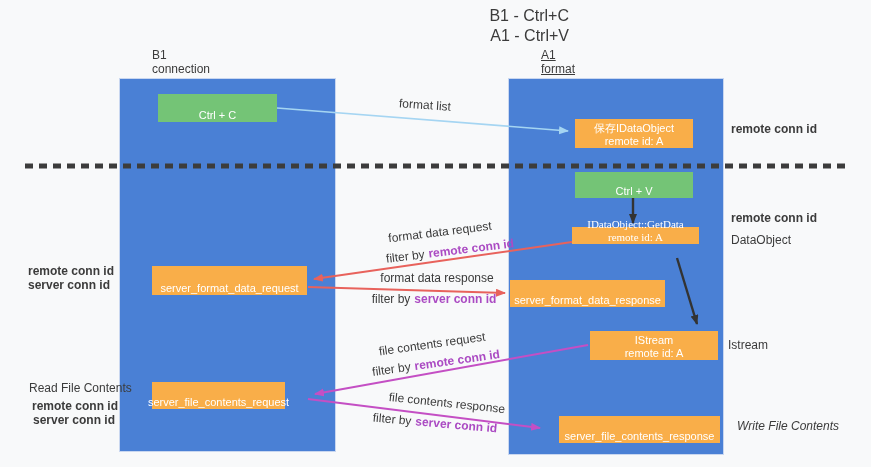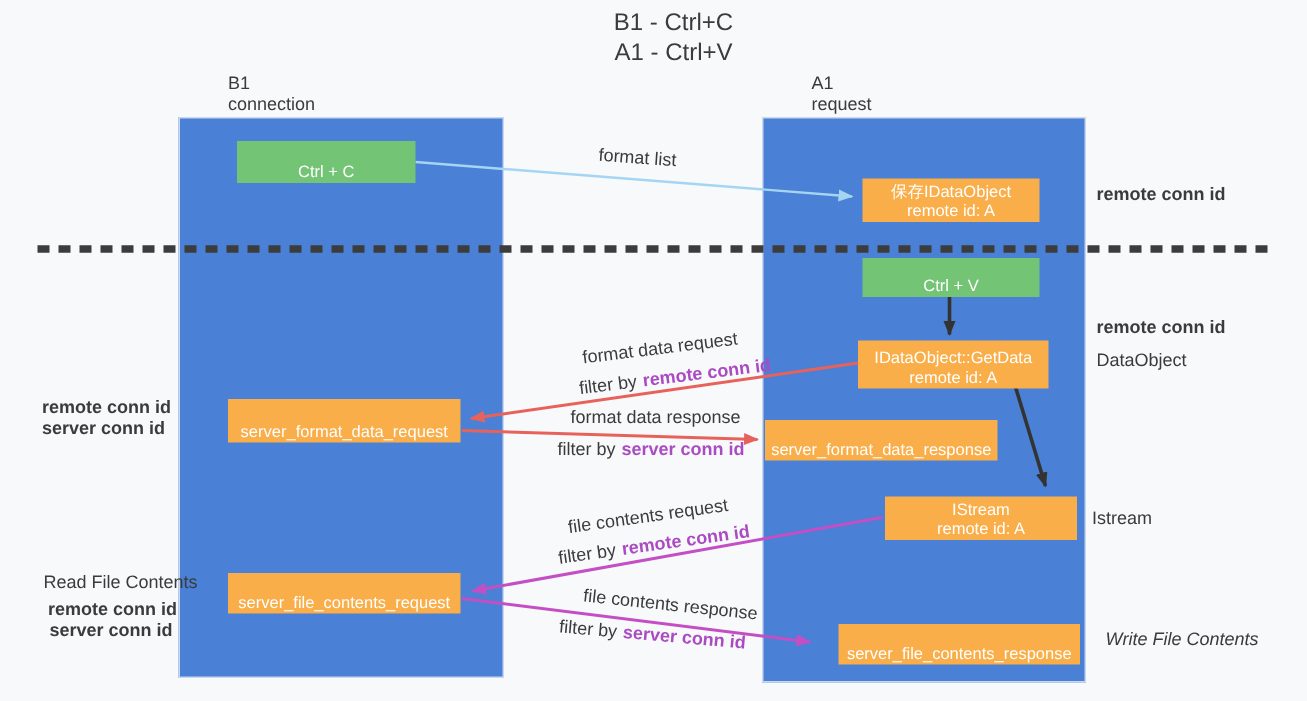--- a/index.html
+++ b/index.html
@@ -1,20 +1,20 @@
 <!DOCTYPE html>
 <html><head>
 <meta charset="utf-8">
 <style>
   html,body{margin:0;padding:0;background:#f8f9fa;}
   .canvas{
     position:relative;width:871px;height:467px;background:#f8f9fa;overflow:hidden;
     font-family:"Liberation Sans",sans-serif;color:#3b3b3b;
   }
-  .title{position:absolute;left:329px;top:6px;width:240px;text-align:center;
+  .title{position:absolute;left:329px;top:6px;width:240px;text-align:right;
     font-size:16px;line-height:20px;color:#3b3b3b;}
   .lane{position:absolute;background:#4a80d5;border:1px solid #c9d7f0;box-sizing:border-box;}
   .lane-left{left:119px;top:78px;width:217px;height:374px;}
   .lane-right{left:508px;top:78px;width:216px;height:377px;}
   .lane-header{position:absolute;width:150px;text-align:left;font-size:12px;line-height:14px;color:#3b3b3b;}
   .overlay{position:absolute;left:0;top:0;z-index:2;pointer-events:none;}
   .box{position:absolute;z-index:3;display:flex;flex-direction:column;align-items:center;justify-content:flex-end;
     color:#fff;font-size:11px;line-height:13px;text-align:center;box-sizing:border-box;}
   .orange{background:#f9ae49;}
   .green{background:#74c476;}
@@ -32,23 +32,23 @@
 
   <div class="title">
     <div>B1 - Ctrl+C</div>
     <div>A1 - Ctrl+V</div>
   </div>
 
   <div class="lane-header" style="left:152px;top:48px;">
     <div>B1</div>
     <div>connection</div>
   </div>
-  <div class="lane-header" style="left:541px;top:48px;">
+  <div class="lane-header" style="left:541px;top:48px;text-decoration:underline;">
     <div>A1</div>
-    <div>request</div>
+    <div>format</div>
   </div>
 
   <div class="lane lane-left"></div>
   <div class="lane lane-right"></div>
 
   <svg class="overlay" width="871" height="467">
     <defs>
       <marker id="m-blue" markerUnits="userSpaceOnUse" markerWidth="12" markerHeight="10" refX="9" refY="4" orient="auto">
           <path d="M0,0 L10,4 L0,8 z" fill="#a5d5f2"></path>
         </marker>
@@ -78,39 +78,39 @@
 
   <div class="box orange" style="left:575px;top:119px;width:118px;height:29px;">
     <div>保存IDataObject</div>
     <div>remote id: A</div>
   </div>
 
   <div class="box green" style="left:575px;top:172px;width:118px;height:26px;">
     <div>Ctrl + V</div>
   </div>
 
-  <div class="box orange" style="left:572px;top:227px;width:127px;height:32px;">
+  <div class="box orange" style="left:572px;top:227px;width:127px;height:17px;font-family:Liberation Serif, serif;">
     <div>IDataObject::GetData</div>
     <div>remote id: A</div>
   </div>
 
   <div class="box orange" style="left:510px;top:280px;width:155px;height:27px;">
     <div>server_format_data_response</div>
   </div>
 
   <div class="box orange" style="left:152px;top:266px;width:155px;height:29px;">
     <div>server_format_data_request</div>
   </div>
 
   <div class="box orange" style="left:590px;top:331px;width:128px;height:29px;">
     <div>IStream</div>
     <div>remote id: A</div>
   </div>
 
-  <div class="box orange" style="left:152px;top:382px;width:155px;height:27px;">
+  <div class="box orange" style="left:152px;top:382px;width:133px;height:27px;">
     <div>server_file_contents_request</div>
   </div>
 
   <div class="box orange" style="left:559px;top:416px;width:161px;height:27px;">
     <div>server_file_contents_response</div>
   </div>
 
   <div class="msg" style="left:425px;top:105px;transform:translate(-50%,-50%) rotate(4deg);">format list</div>
 
   <div class="msg" style="left:440px;top:232px;transform:translate(-50%,-50%) rotate(-7deg);">format data request</div>

